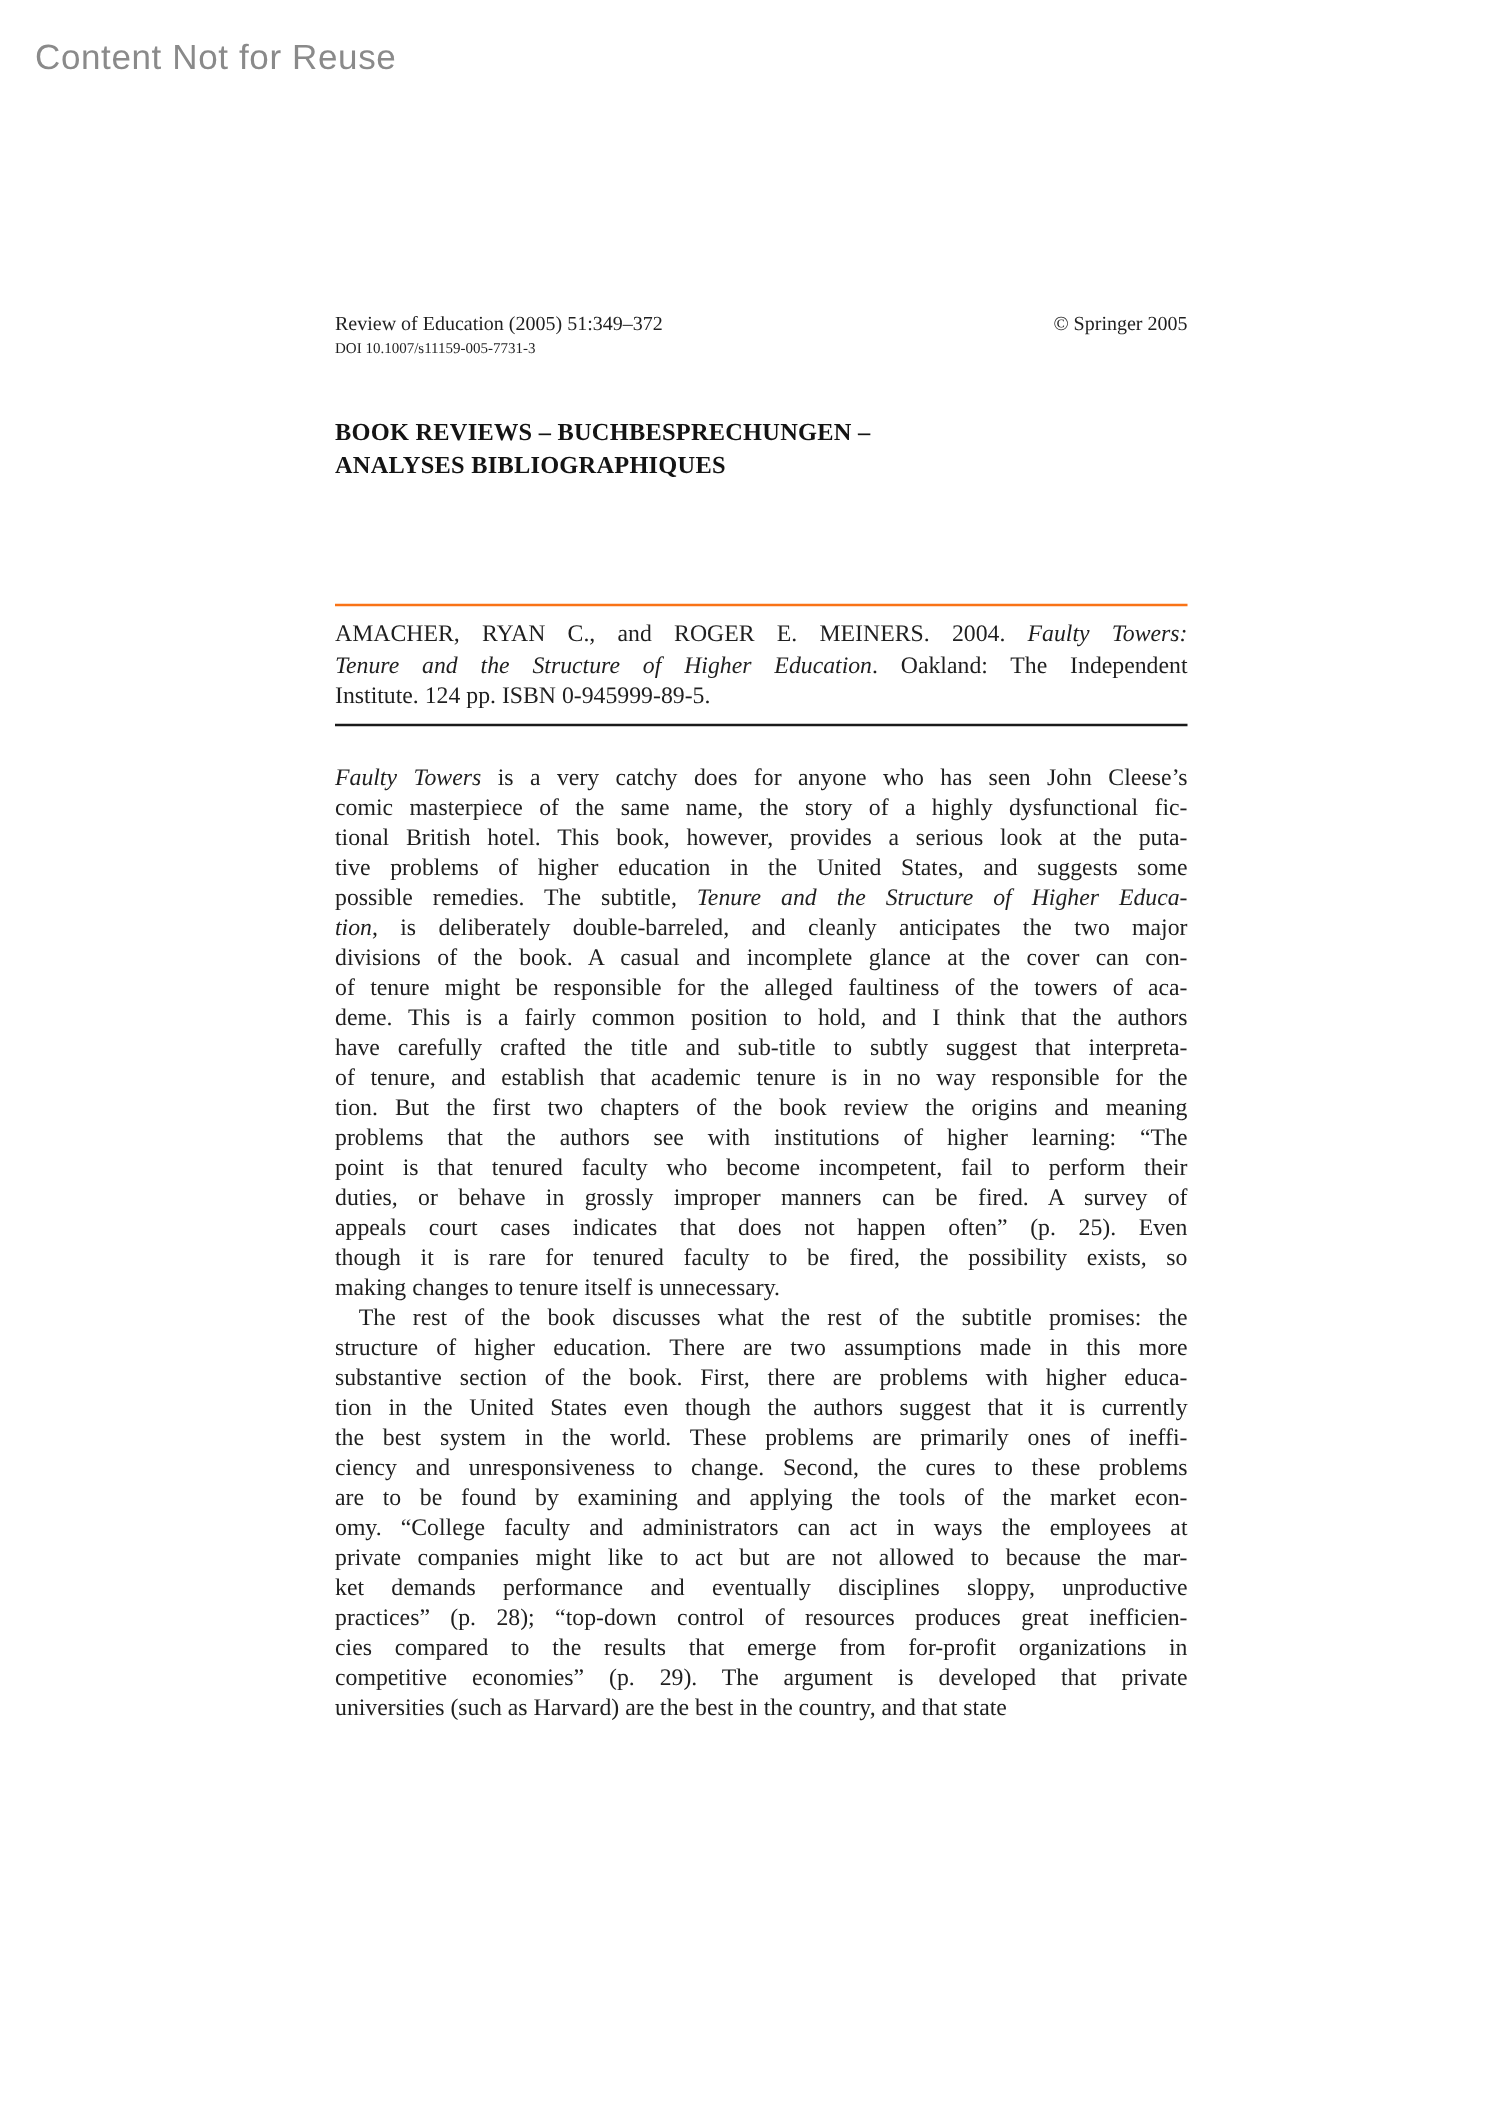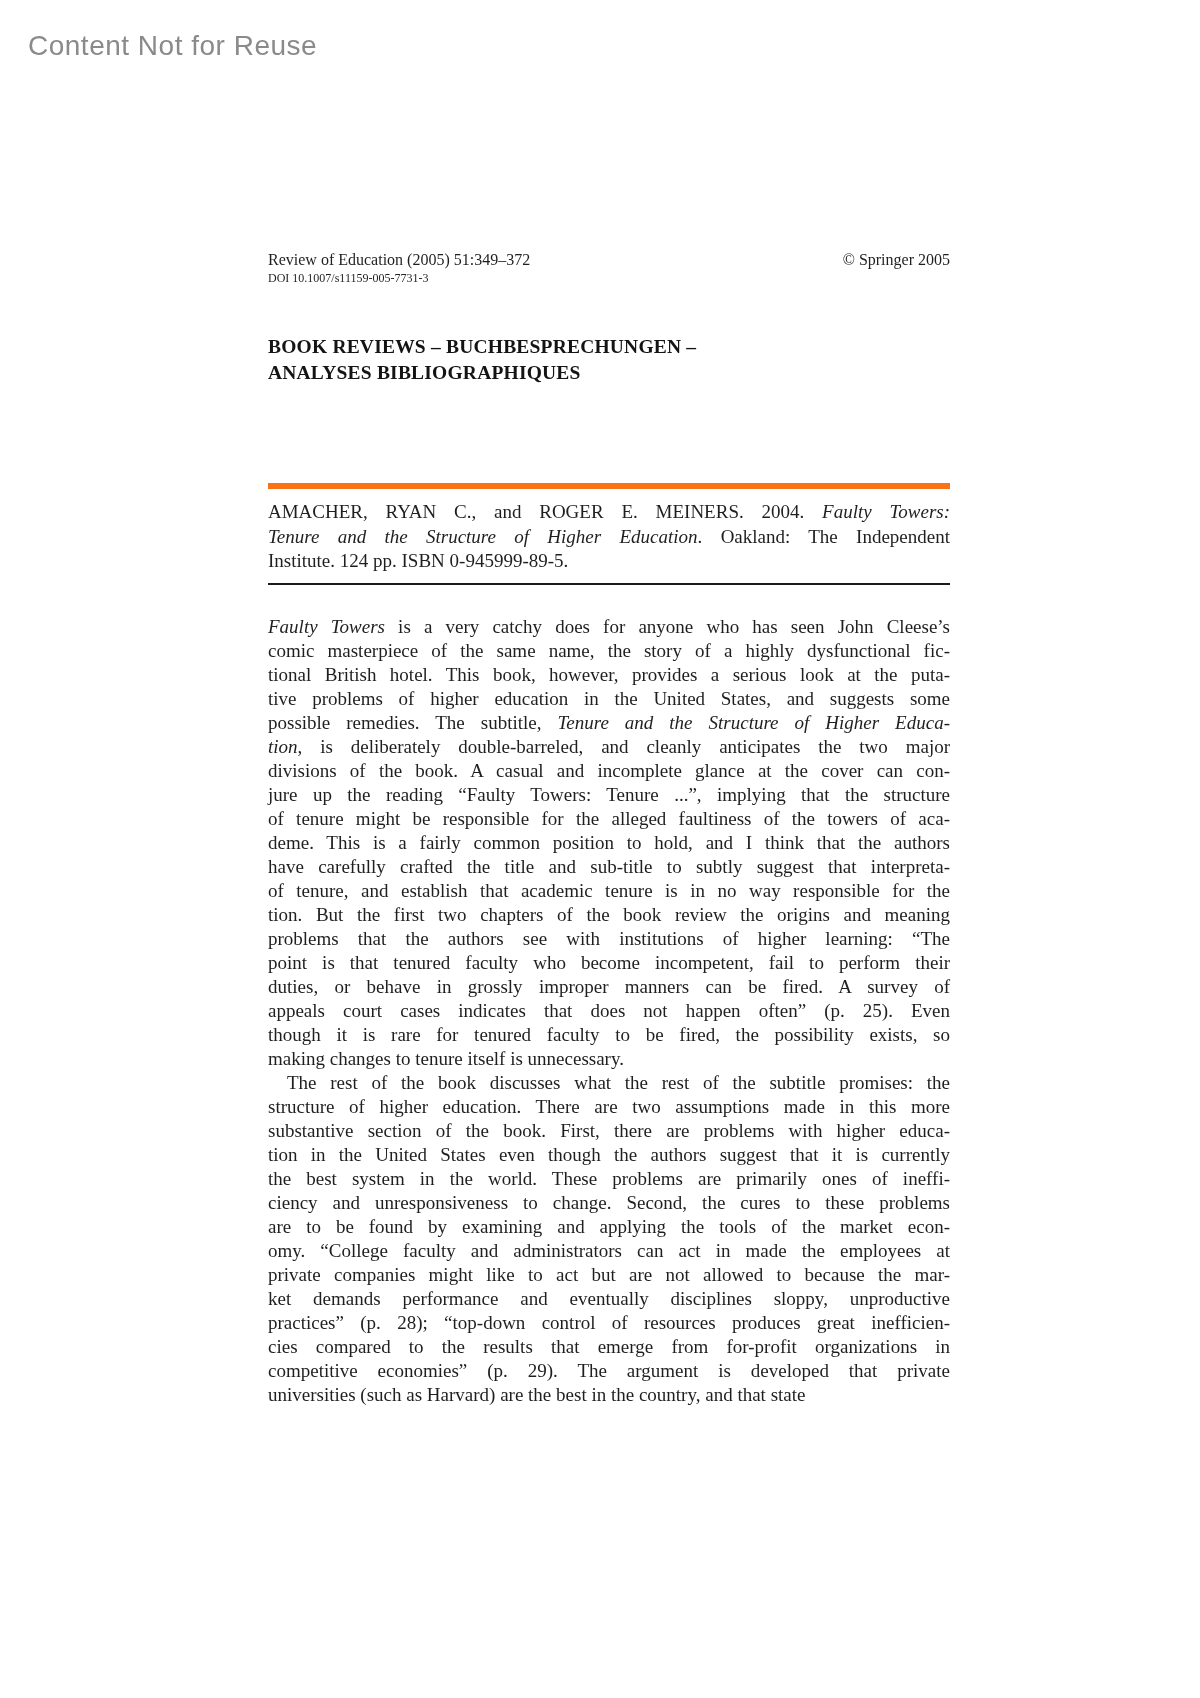--- a/index.html
+++ b/index.html
@@ -42,21 +42,21 @@
   .section-heading {
     margin-top: 46px;
     font-size: 19.5px;
     font-weight: bold;
     line-height: 26px;
     letter-spacing: 0.2px;
     color: #141414;
   }
   .citation-block {
     margin-top: 97px;
-    border-top: 6px solid #f97316;
+    border-top: 2px solid #f97316;
     border-bottom: 2px solid #1a1a1a;
     padding: 11px 0 9px 0;
     font-size: 19px;
     line-height: 24.5px;
   }
   .review-body {
     margin-top: 30px;
     font-size: 19px;
     line-height: 24px;
   }
@@ -103,42 +103,41 @@
 
     <div class="review-body">
         <div class="paragraph">
           <div class="tline"><span class="italic">Faulty Towers</span><span class=""> is a very catchy does for anyone who has seen John Cleese’s</span></div>
           <div class="tline"><span class="">comic masterpiece of the same name, the story of a highly dysfunctional fic-</span></div>
           <div class="tline"><span class="">tional British hotel. This book, however, provides a serious look at the puta-</span></div>
           <div class="tline"><span class="">tive problems of higher education in the United States, and suggests some</span></div>
           <div class="tline"><span class="">possible remedies. The subtitle, </span><span class="italic">Tenure and the Structure of Higher Educa-</span></div>
           <div class="tline"><span class="italic">tion</span><span class="">, is deliberately double-barreled, and cleanly anticipates the two major</span></div>
           <div class="tline"><span class="">divisions of the book. A casual and incomplete glance at the cover can con-</span></div>
-          <div class="tline"><span class="">jure up the reading “Faulty Towers: Tenure ...”, implying that the structure</span></div>
           <div class="tline"><span class="">of tenure might be responsible for the alleged faultiness of the towers of aca-</span></div>
           <div class="tline"><span class="">deme. This is a fairly common position to hold, and I think that the authors</span></div>
           <div class="tline"><span class="">have carefully crafted the title and sub-title to subtly suggest that interpreta-</span></div>
           <div class="tline"><span class="">of tenure, and establish that academic tenure is in no way responsible for the</span></div>
           <div class="tline"><span class="">tion. But the first two chapters of the book review the origins and meaning</span></div>
           <div class="tline"><span class="">problems that the authors see with institutions of higher learning: “The</span></div>
           <div class="tline"><span class="">point is that tenured faculty who become incompetent, fail to perform their</span></div>
           <div class="tline"><span class="">duties, or behave in grossly improper manners can be fired. A survey of</span></div>
           <div class="tline"><span class="">appeals court cases indicates that does not happen often” (p. 25). Even</span></div>
           <div class="tline"><span class="">though it is rare for tenured faculty to be fired, the possibility exists, so</span></div>
           <div class="tline tline-last"><span class="">making changes to tenure itself is unnecessary.</span></div>
         </div>
         <div class="paragraph indented">
           <div class="tline"><span class="">The rest of the book discusses what the rest of the subtitle promises: the</span></div>
           <div class="tline"><span class="">structure of higher education. There are two assumptions made in this more</span></div>
           <div class="tline"><span class="">substantive section of the book. First, there are problems with higher educa-</span></div>
           <div class="tline"><span class="">tion in the United States even though the authors suggest that it is currently</span></div>
           <div class="tline"><span class="">the best system in the world. These problems are primarily ones of ineffi-</span></div>
           <div class="tline"><span class="">ciency and unresponsiveness to change. Second, the cures to these problems</span></div>
           <div class="tline"><span class="">are to be found by examining and applying the tools of the market econ-</span></div>
-          <div class="tline"><span class="">omy. “College faculty and administrators can act in made the employees at</span></div>
+          <div class="tline"><span class="">omy. “College faculty and administrators can act in ways the employees at</span></div>
           <div class="tline"><span class="">private companies might like to act but are not allowed to because the mar-</span></div>
           <div class="tline"><span class="">ket demands performance and eventually disciplines sloppy, unproductive</span></div>
           <div class="tline"><span class="">practices” (p. 28); “top-down control of resources produces great inefficien-</span></div>
           <div class="tline"><span class="">cies compared to the results that emerge from for-profit organizations in</span></div>
           <div class="tline"><span class="">competitive economies” (p. 29). The argument is developed that private</span></div>
           <div class="tline tline-last"><span class="">universities (such as Harvard) are the best in the country, and that state</span></div>
         </div>
       </div>
 
   </div>

